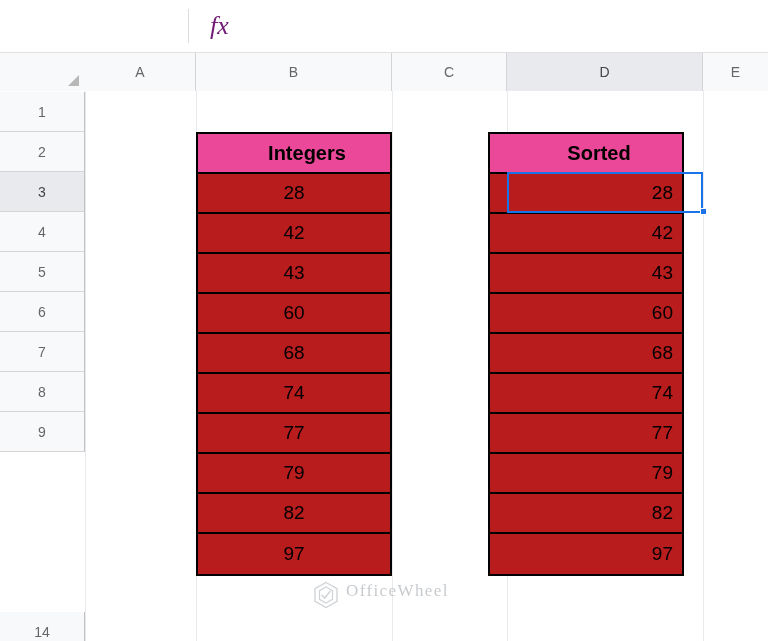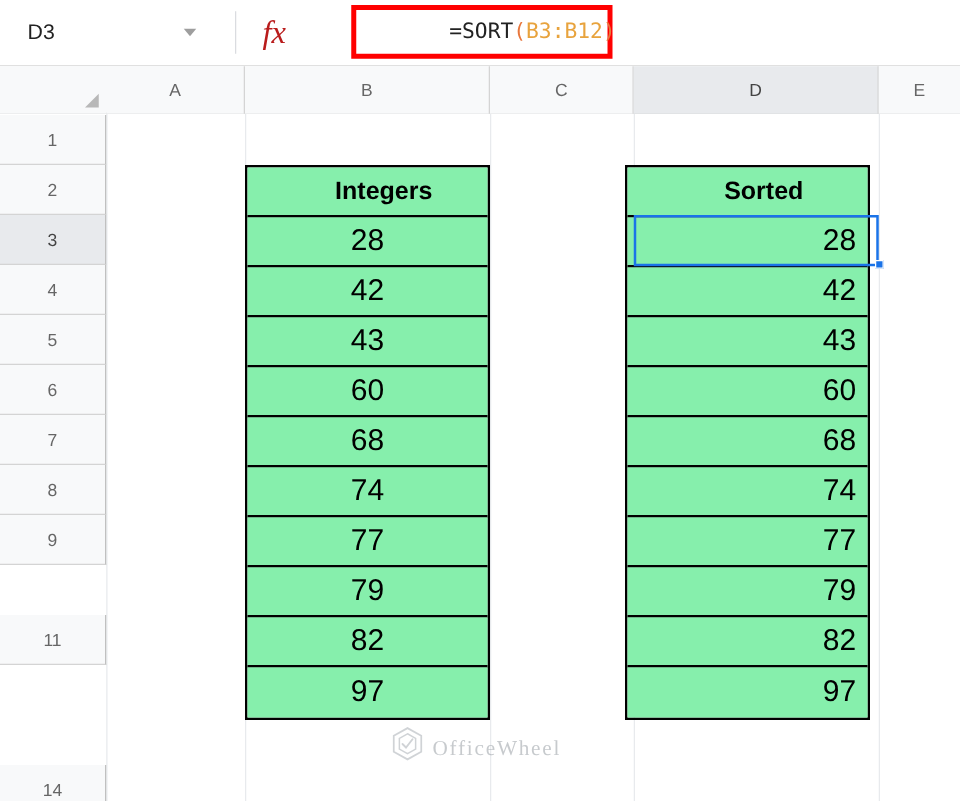--- a/index.html
+++ b/index.html
@@ -48,21 +48,21 @@
     background: #dadce0;
   }
   .fx-icon {
     position: absolute;
     left: 210px; top: 0;
     height: 52px;
     display: flex; align-items: center;
     font-family: "Liberation Serif", serif;
     font-style: italic;
     font-size: 26px;
-    color: #b91c1c;
+    color: #701a75;
   }
   .formula-highlight {
     position: absolute;
     left: 281px; top: 4px;
     width: 209px; height: 43px;
     border: 4px solid #ff0000;
     background: #ffffff;
     display: flex;
     align-items: center;
   }
@@ -151,27 +151,27 @@
   .tbl {
     position: absolute;
     border: 2px solid #000000;
   }
   .tbl-cell {
     position: relative;
     height: 40px;
     border-bottom: 2px solid #000000;
     display: flex;
     align-items: center;
-    font-size: 24px;
+    font-size: 19px;
     color: #000000;
-    background: #86efac;
+    background: #b91c1c;
   }
   .tbl-cell:last-child { border-bottom: none; }
   .tbl-head {
-    background: #86efac;
+    background: #ec4899;
     font-weight: bold;
     font-size: 20px;
     justify-content: center;
     padding-left: 26px;
   }
   .c-center { justify-content: center; }
   .c-right  { justify-content: flex-end; padding-right: 9px; }
 
   
   .sel-box {
@@ -183,50 +183,41 @@
     position: absolute;
     width: 7px; height: 7px;
     background: #1a73e8;
     border: 1px solid #ffffff;
   }
 
   
   .watermark {
     position: absolute;
     display: flex;
-    align-items: flex-end;
+    align-items: flex-start;
     gap: 7px;
     opacity: .55;
   }
   .wm-text {
     font-family: "Liberation Serif", serif;
     font-size: 17px;
     color: #9aa0a6;
     letter-spacing: 1.4px;
   }
 </style>
 </head>
 <body>
 
 <div class="formula-bar">
 
-  <div class="name-box">
-    <span class="name-box-value">D3</span>
-    <span class="name-box-caret"></span>
-  </div>
 
   <div class="fb-divider"></div>
 
   <div class="fx-icon">fx</div>
 
-  <div class="formula-highlight">
-    <div class="formula-text">
-      <span class="tok-plain">=SORT</span><span class="tok-paren">(</span><span class="tok-ref">B3:B12</span><span class="tok-paren">)</span>
-    </div>
-  </div>
 </div>
 
 <div class="grid">
 
   <div class="vline" style="left:85px"></div>
   <div class="vline" style="left:196px"></div>
   <div class="vline" style="left:392px"></div>
   <div class="vline" style="left:507px"></div>
   <div class="vline" style="left:703px"></div>
 
@@ -243,38 +234,37 @@
 
   <div class="row-head" style="top:39px; height:40px">1</div>
   <div class="row-head" style="top:79px; height:40px">2</div>
   <div class="row-head active" style="top:119px;height:40px">3</div>
   <div class="row-head" style="top:159px;height:40px">4</div>
   <div class="row-head" style="top:199px;height:40px">5</div>
   <div class="row-head" style="top:239px;height:40px">6</div>
   <div class="row-head" style="top:279px;height:40px">7</div>
   <div class="row-head" style="top:319px;height:40px">8</div>
   <div class="row-head" style="top:359px;height:40px">9</div>
-  <div class="row-head" style="top:439px;height:40px">11</div>
   <div class="row-head" style="top:559px;height:40px">14</div>
 
   <div class="tbl" style="left:196px; top:79px; width:196px;">
     <div class="tbl-cell tbl-head">Integers</div>
     <div class="tbl-cell c-center">28</div>
     <div class="tbl-cell c-center">42</div>
     <div class="tbl-cell c-center">43</div>
     <div class="tbl-cell c-center">60</div>
     <div class="tbl-cell c-center">68</div>
     <div class="tbl-cell c-center">74</div>
     <div class="tbl-cell c-center">77</div>
     <div class="tbl-cell c-center">79</div>
     <div class="tbl-cell c-center">82</div>
     <div class="tbl-cell c-center">97</div>
   </div>
 
-  <div class="tbl" style="left:500px; top:79px; width:196px;">
+  <div class="tbl" style="left:488px; top:79px; width:196px;">
     <div class="tbl-cell tbl-head">Sorted</div>
     <div class="tbl-cell c-right">28</div>
     <div class="tbl-cell c-right">42</div>
     <div class="tbl-cell c-right">43</div>
     <div class="tbl-cell c-right">60</div>
     <div class="tbl-cell c-right">68</div>
     <div class="tbl-cell c-right">74</div>
     <div class="tbl-cell c-right">77</div>
     <div class="tbl-cell c-right">79</div>
     <div class="tbl-cell c-right">82</div>

